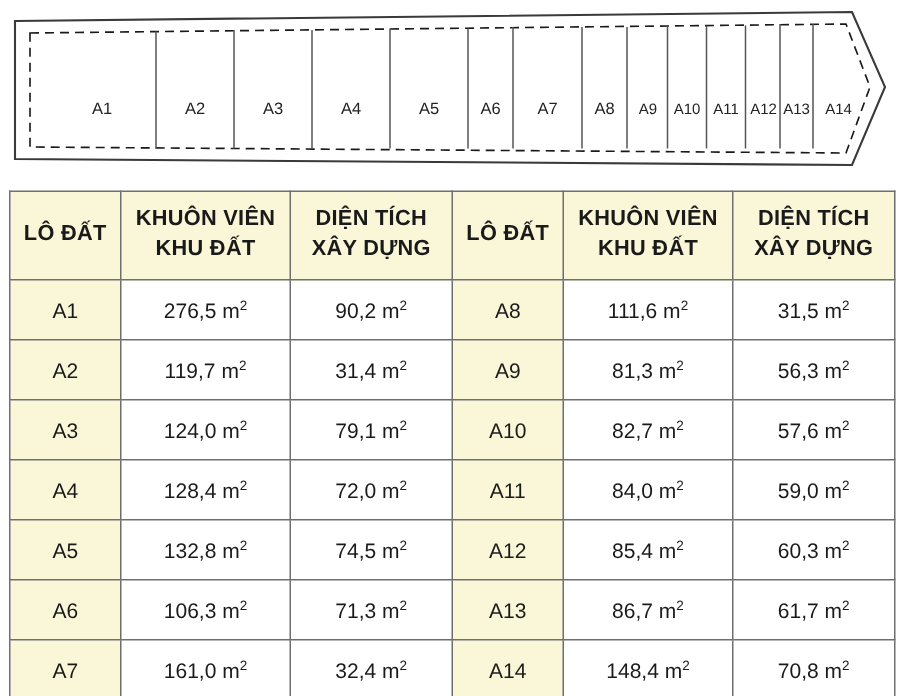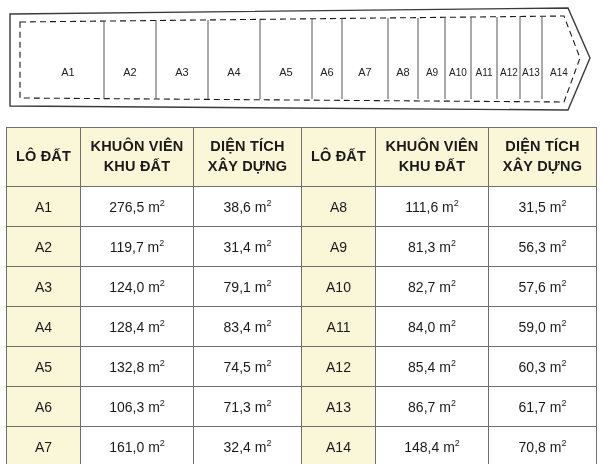--- a/index.html
+++ b/index.html
@@ -163,21 +163,21 @@
         <span class="hdr-line">DIỆN TÍCH</span>
         <span class="hdr-line">XÂY DỰNG</span>
       </th>
     </tr>
   </thead>
   <tbody>
 
     <tr>
       <td class="lot">A1</td>
       <td><span class="val"><span>276,5</span> <span>m</span><span class="sup">2</span></span></td>
-      <td><span class="val"><span>38,6</span> <span>m</span><span class="sup">2</span></span></td>
+      <td><span class="val"><span>90,2</span> <span>m</span><span class="sup">2</span></span></td>
       <td class="lot">A8</td>
       <td><span class="val"><span>111,6</span> <span>m</span><span class="sup">2</span></span></td>
       <td><span class="val"><span>31,5</span> <span>m</span><span class="sup">2</span></span></td>
     </tr>
 
     <tr>
       <td class="lot">A2</td>
       <td><span class="val"><span>119,7</span> <span>m</span><span class="sup">2</span></span></td>
       <td><span class="val"><span>31,4</span> <span>m</span><span class="sup">2</span></span></td>
       <td class="lot">A9</td>
@@ -190,21 +190,21 @@
       <td><span class="val"><span>124,0</span> <span>m</span><span class="sup">2</span></span></td>
       <td><span class="val"><span>79,1</span> <span>m</span><span class="sup">2</span></span></td>
       <td class="lot">A10</td>
       <td><span class="val"><span>82,7</span> <span>m</span><span class="sup">2</span></span></td>
       <td><span class="val"><span>57,6</span> <span>m</span><span class="sup">2</span></span></td>
     </tr>
 
     <tr>
       <td class="lot">A4</td>
       <td><span class="val"><span>128,4</span> <span>m</span><span class="sup">2</span></span></td>
-      <td><span class="val"><span>83,4</span> <span>m</span><span class="sup">2</span></span></td>
+      <td><span class="val"><span>72,0</span> <span>m</span><span class="sup">2</span></span></td>
       <td class="lot">A11</td>
       <td><span class="val"><span>84,0</span> <span>m</span><span class="sup">2</span></span></td>
       <td><span class="val"><span>59,0</span> <span>m</span><span class="sup">2</span></span></td>
     </tr>
 
     <tr>
       <td class="lot">A5</td>
       <td><span class="val"><span>132,8</span> <span>m</span><span class="sup">2</span></span></td>
       <td><span class="val"><span>74,5</span> <span>m</span><span class="sup">2</span></span></td>
       <td class="lot">A12</td>

